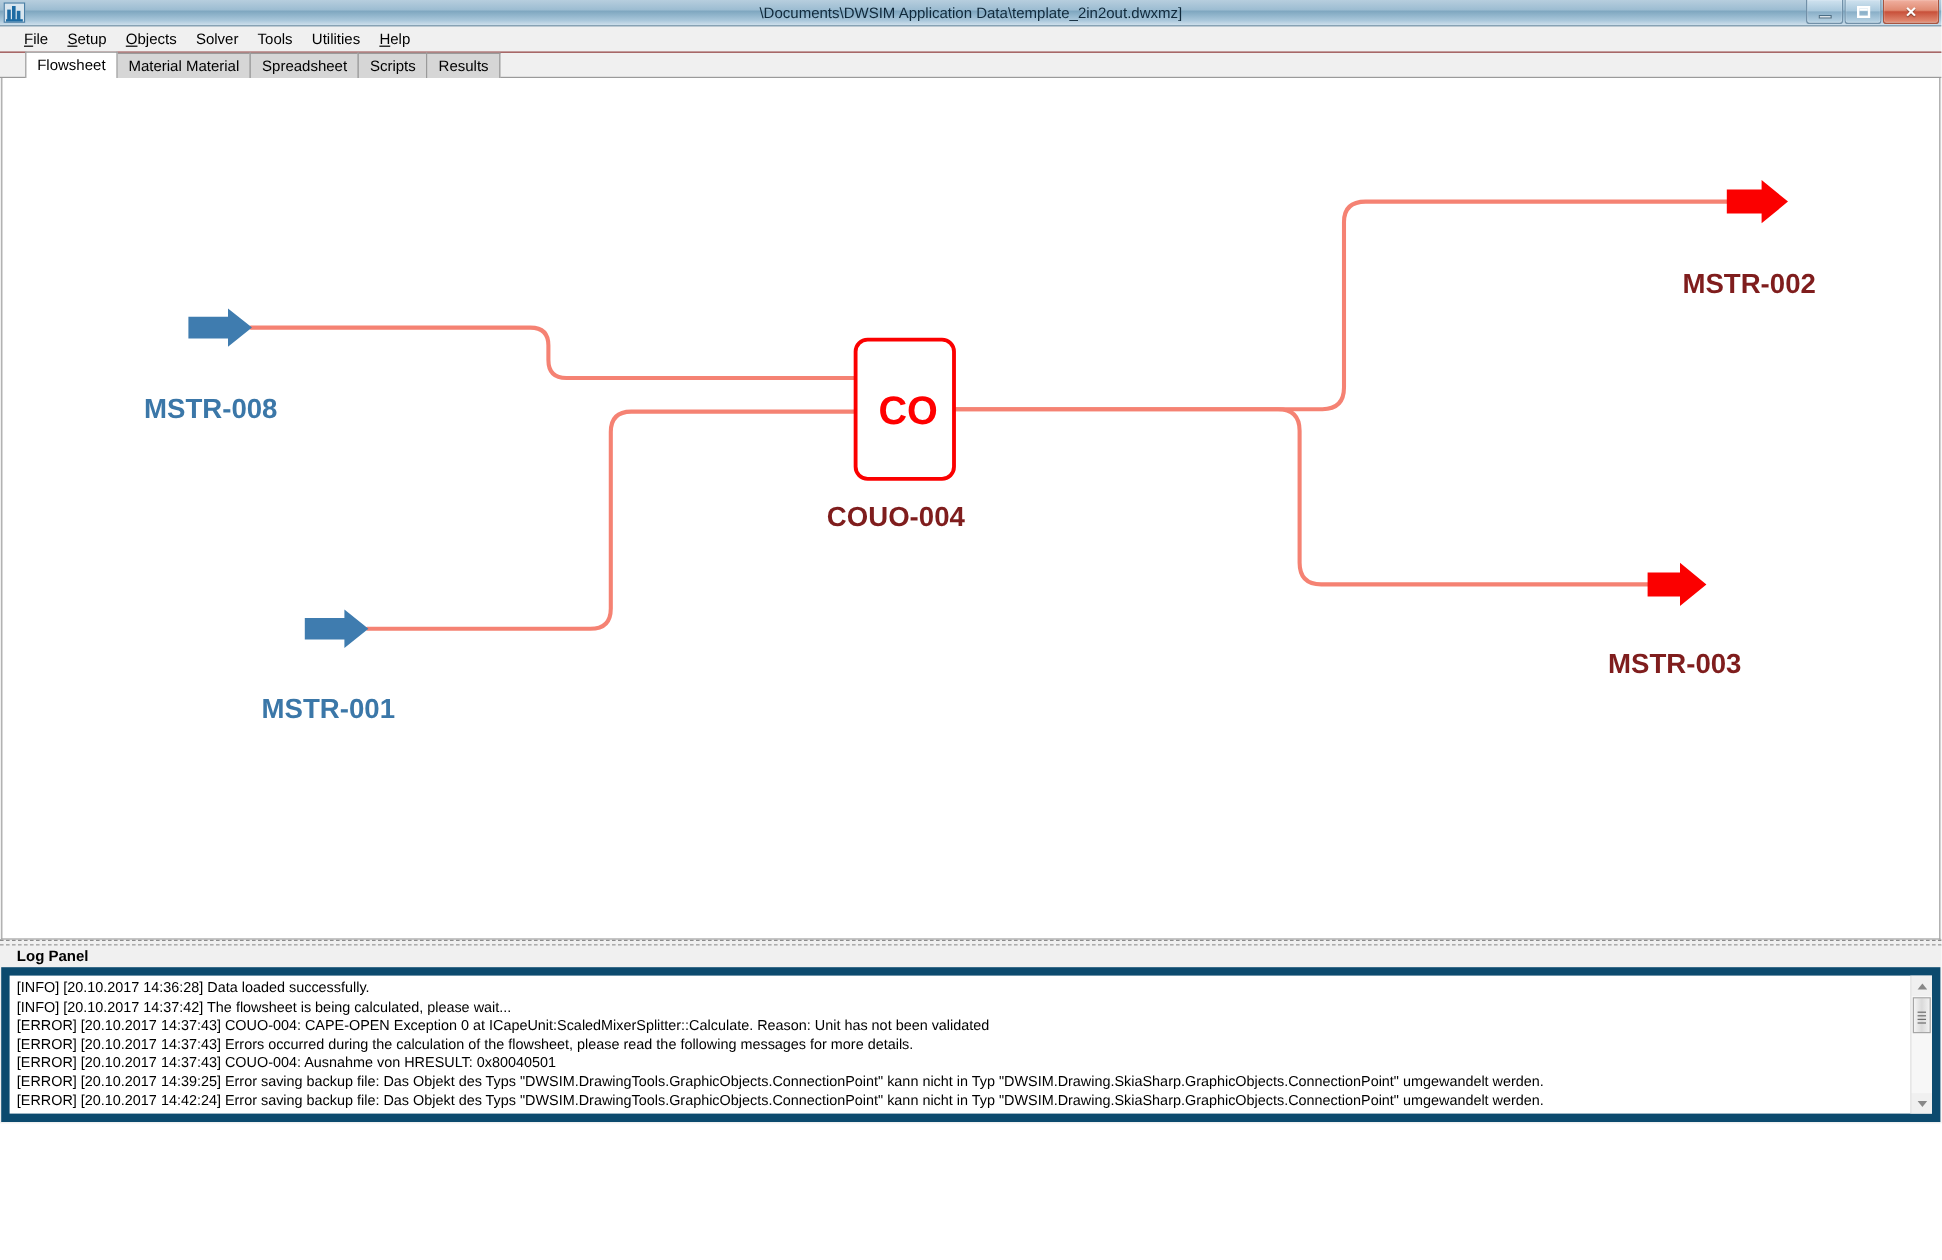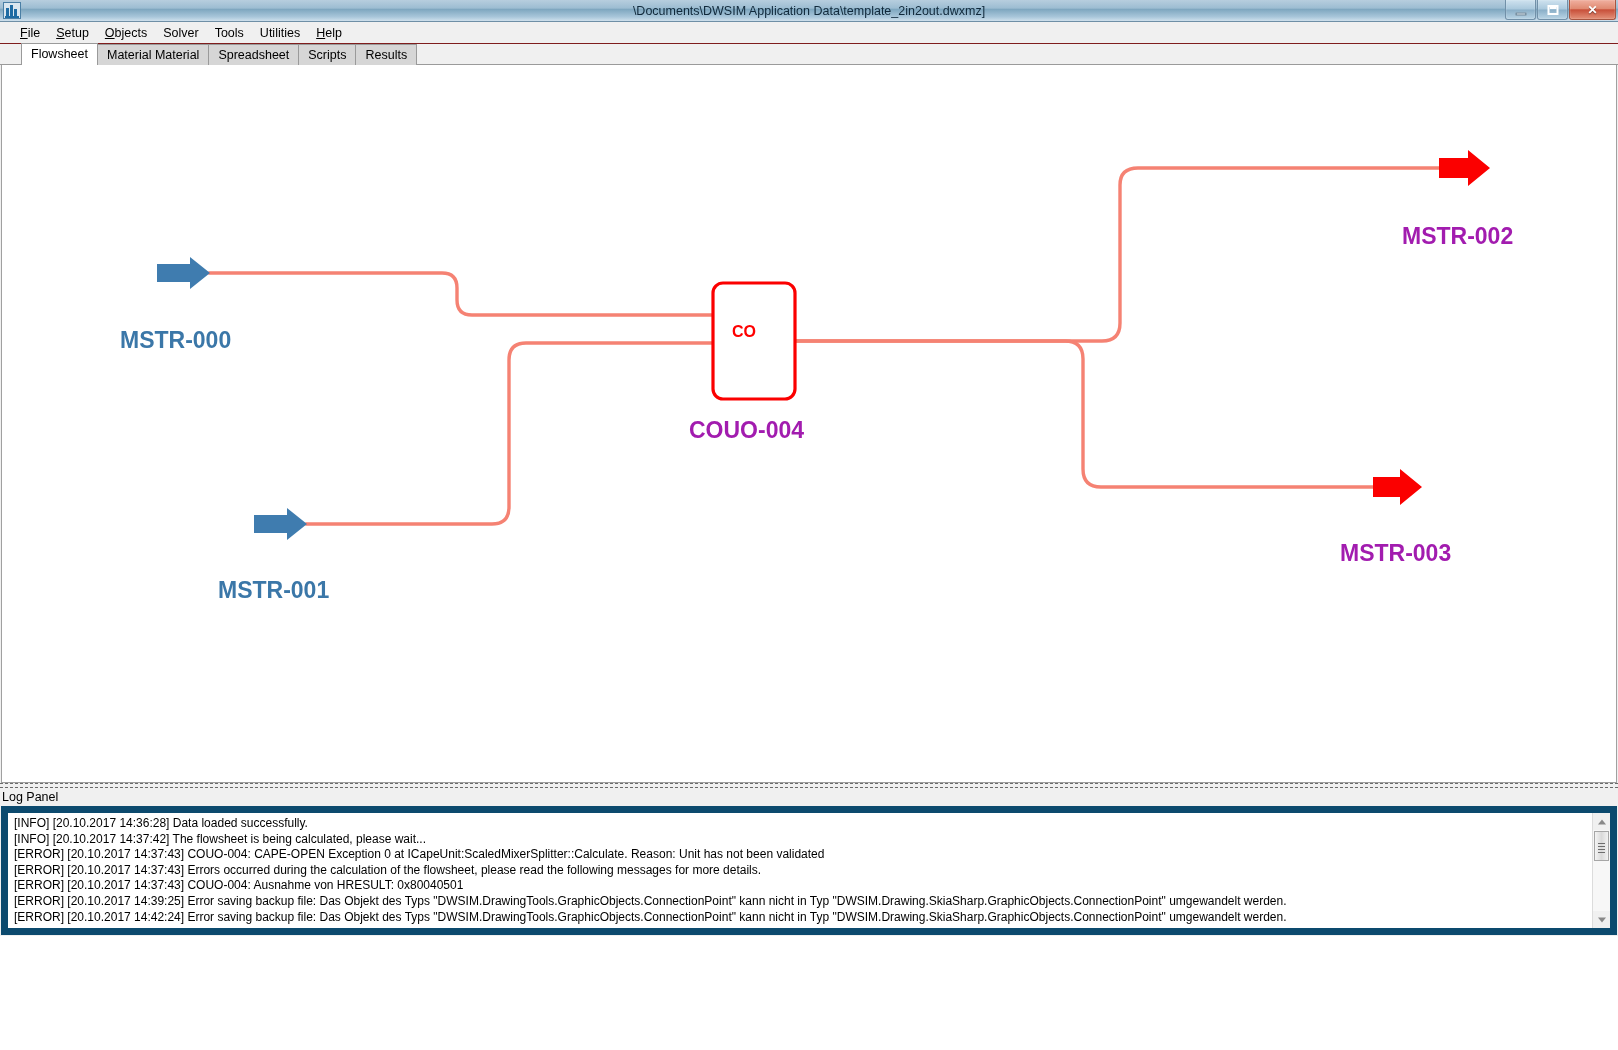--- a/index.html
+++ b/index.html
@@ -178,24 +178,24 @@
   }
   .canvas-wrap svg { position: absolute; left: 0; top: 0; }
   .fs-label {
     position: absolute;
     font-size: 23px;
     font-weight: bold;
     white-space: nowrap;
     font-family: "Liberation Sans", sans-serif;
   }
   .fs-label.in  { color: #3b77a8; }
-  .fs-label.out { color: #a21caf; }
+  .fs-label.out { color: #7f1d1d; }
   .co-text {
     position: absolute;
-    font-size: 16px;
+    font-size: 33px;
     font-weight: bold;
     color: #ff0000;
     font-family: "Liberation Sans", sans-serif;
   }
 
   
   .splitter {
     flex: none;
     height: 5px;
     background: #f0f0f0;
@@ -210,23 +210,23 @@
     flex: none;
     height: 148px;
     background: #f0f0f0;
     display: flex;
     flex-direction: column;
   }
   .log-header {
     flex: none;
     height: 18px;
     font-size: 12.5px;
-    font-weight: normal;
+    font-weight: bold;
     color: #000000;
-    padding: 2px 0 0 2px;
+    padding: 2px 0 0 14px;
     box-sizing: border-box;
   }
   .log-body {
     flex: 1 1 auto;
     background: #ffffff;
     border: 7px solid #0c4a6e;
     margin: 0 1px 1px 1px;
     position: relative;
     display: flex;
     overflow: hidden;
@@ -362,21 +362,21 @@
       <g fill="#fb0000">
         <path d="M 1437 93 L 1466 93 L 1466 85 L 1488 103 L 1466 121 L 1466 113 L 1437 113 Z"></path>
         <path d="M 1371 412 L 1398 412 L 1398 404 L 1420 422 L 1398 440 L 1398 432 L 1371 432 Z"></path>
       </g>
 
       <rect x="711" y="218" width="82" height="116" rx="10" ry="10" fill="#ffffff" stroke="#fb0000" stroke-width="3.2"></rect>
     </svg>
 
     <div class="co-text" style="left:730px; top:258px;">CO</div>
 
-    <div class="fs-label in" style="left:118px; top:262px;">MSTR-000</div>
+    <div class="fs-label in" style="left:118px; top:262px;">MSTR-008</div>
     <div class="fs-label in" style="left:216px; top:512px;">MSTR-001</div>
     <div class="fs-label out" style="left:1400px; top:158px;">MSTR-002</div>
     <div class="fs-label out" style="left:1338px; top:475px;">MSTR-003</div>
     <div class="fs-label out" style="left:687px; top:352px;">COUO-004</div>
   </div>
 
   <div class="splitter"></div>
 
   <div class="logpanel">
     <div class="log-header">Log Panel</div>

